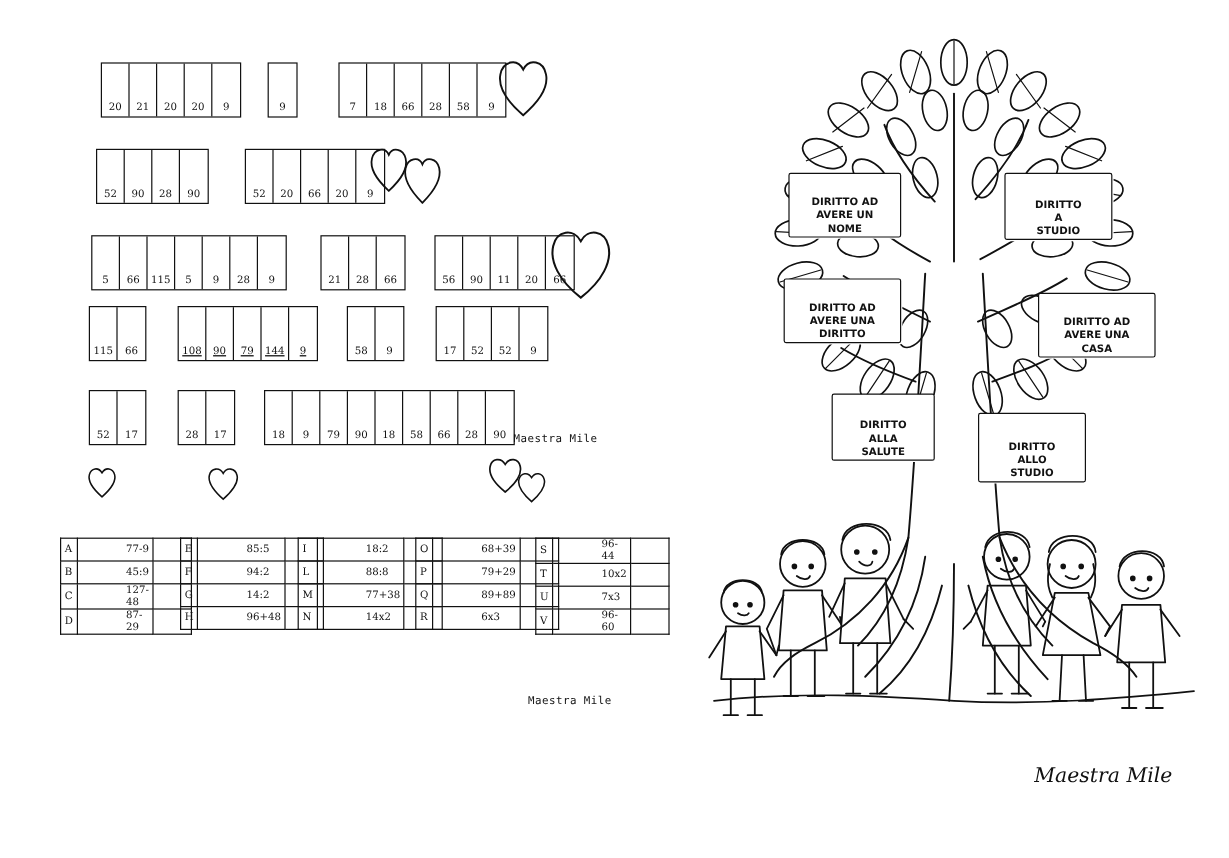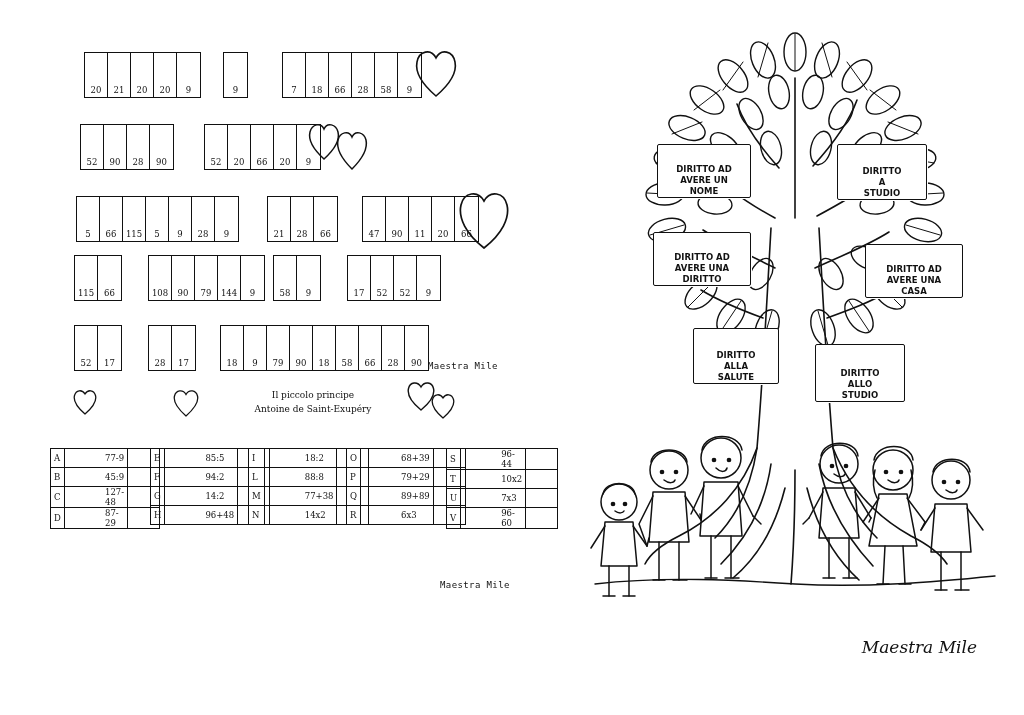--- a/index.html
+++ b/index.html
@@ -209,21 +209,21 @@
           </div>
         <div class="cell">
             <span>28</span>
           </div>
         <div class="cell">
             <span>66</span>
           </div>
       </div>
       <div class="code-group answers">
         <div class="cell">
-            <span>47</span>
+            <span>56</span>
           </div>
         <div class="cell">
             <span>90</span>
           </div>
         <div class="cell">
             <span>11</span>
           </div>
         <div class="cell">
             <span>20</span>
           </div>
@@ -235,21 +235,21 @@
 
     <div class="code-row" style="left:74px;top:255px;">
       <div class="code-group answers" style="margin-right:26px;">
         <div class="cell">
             <span>115</span>
           </div>
         <div class="cell">
             <span>66</span>
           </div>
       </div>
-      <div class="code-group answers" style="margin-right:8px;">
+      <div class="code-group answers" style="margin-right:24px;text-decoration:underline;">
         <div class="cell">
             <span>108</span>
           </div>
         <div class="cell">
             <span>90</span>
           </div>
         <div class="cell">
             <span>79</span>
           </div>
         <div class="cell">
@@ -365,24 +365,20 @@
       <svg width="30" height="34" viewBox="0 0 30 34">
           <path d="M15 32 C5 24 1 17 2.5 10.5 C4 4 11.5 3 15 9 C18.5 3 26 4 27.5 10.5 C29 17 25 24 15 32 Z" fill="none" stroke="#111" stroke-width="1.4"></path>
         </svg>
     </div>
     <div class="heart" style="left:430px;top:390px;">
       <svg width="26" height="30" viewBox="0 0 26 30">
           <path d="M13 28 C5 21 1 15 2.5 9.5 C4 4 10 3 13 8 C16 3 22 4 23.5 9.5 C25 15 21 21 13 28 Z" fill="none" stroke="#111" stroke-width="1.3"></path>
         </svg>
     </div>
 
-    <div class="hand-text" style="left:228px;top:388px;width:170px;">
-      <div>Il piccolo principe</div>
-      <div>Antoine de Saint-Exupéry</div>
-    </div>
 
     <div class="sig" style="left:428px;top:361px;">Maestra Mile</div>
     <div class="sig" style="left:440px;top:580px;">Maestra Mile</div>
 
     <table class="op-table" style="left:50px;top:448px;">
       <tbody>
           <tr>
             <td class="letter">A</td>
             <td class="expr">77-9</td>
             <td class="ans"></td>

